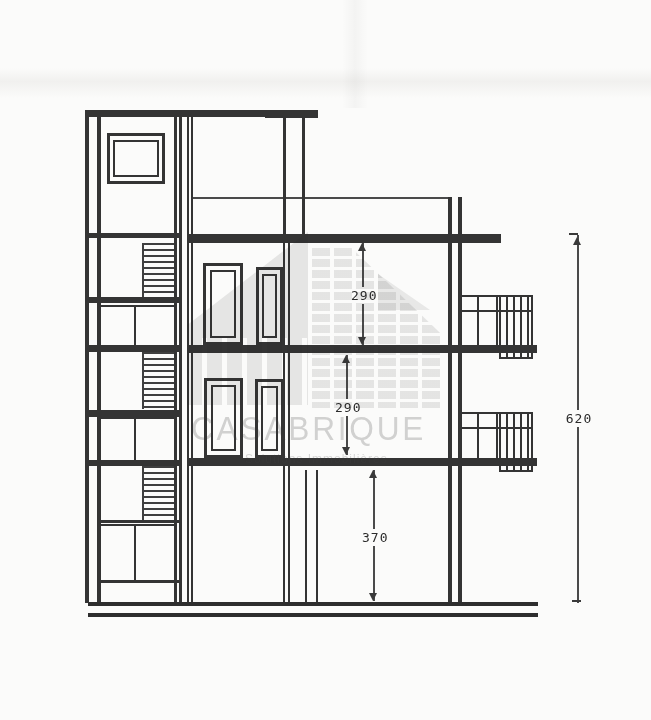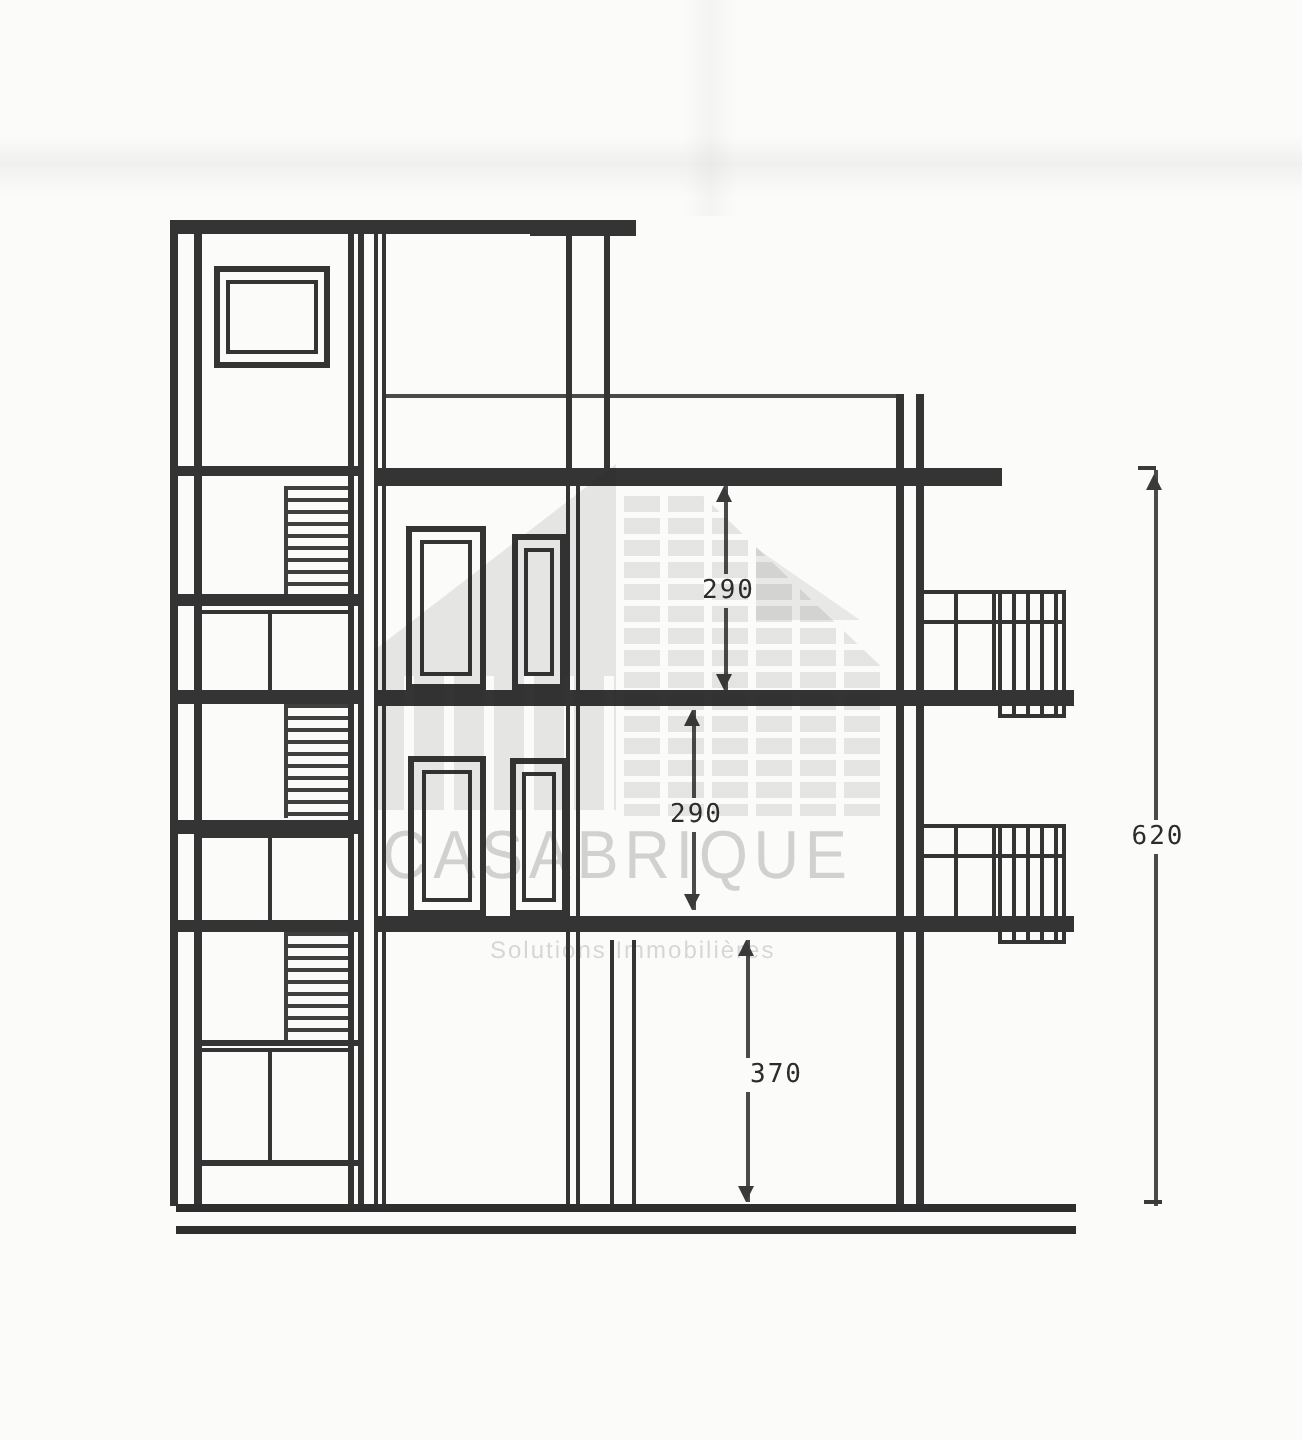--- a/index.html
+++ b/index.html
@@ -46,21 +46,21 @@
     background:repeating-linear-gradient(to bottom,transparent 0 3px,rgba(40,40,40,0.105) 3px 11px);
     -webkit-mask:repeating-linear-gradient(to right,#000 0 18px,transparent 18px 22px);
     mask:repeating-linear-gradient(to right,#000 0 18px,transparent 18px 22px);
     -webkit-clip-path:polygon(0 0,28% 0,100% 55%,100% 100%,0 100%);
     clip-path:polygon(0 0,28% 0,100% 55%,100% 100%,0 100%);}
   .wm-tri{position:absolute;left:378px;top:274px;width:52px;height:36px;background:rgba(40,40,40,0.085);
     -webkit-clip-path:polygon(0 0,100% 100%,0 100%);clip-path:polygon(0 0,100% 100%,0 100%);}
   .wm-brand{position:absolute;left:191px;top:409px;width:260px;height:42px;
     font-size:34px;font-weight:400;letter-spacing:3px;color:rgba(60,60,60,0.22);
     transform:scaleX(0.93);transform-origin:left top;white-space:nowrap;}
-  .wm-tag{position:absolute;left:245px;top:468px;width:160px;
+  .wm-tag{position:absolute;left:245px;top:452px;width:160px;
     font-size:12px;letter-spacing:1px;color:rgba(70,70,70,0.20);white-space:nowrap;}
 </style>
 </head>
 <body>
 
 <div id="stage">
 
   <div class="crease"></div>
   <div class="fold-v"></div>
 
@@ -165,21 +165,21 @@
       <div class="dim" style="left:346px;top:355px;height:100px"></div>
       <div class="au" style="left:342px;top:355px"></div>
       <div class="ad" style="left:342px;top:447px"></div>
       <div class="dlabel" style="left:333px;top:399px;width:26px">290</div>
     </div>
 
     <div>
       <div class="dim" style="left:373px;top:470px;height:131px"></div>
       <div class="au" style="left:369px;top:470px"></div>
       <div class="ad" style="left:369px;top:593px"></div>
-      <div class="dlabel" style="left:373px;top:529px;width:26px">370</div>
+      <div class="dlabel" style="left:360px;top:529px;width:26px">370</div>
     </div>
 
     <div>
       <div class="tick" style="left:569px;top:233px;width:9px;height:2px"></div>
       <div class="dim" style="left:577px;top:235px;height:368px"></div>
       <div class="au" style="left:573px;top:237px"></div>
       <div class="dlabel" style="left:563px;top:410px;width:28px">620</div>
       <div class="tick" style="left:572px;top:600px;width:9px;height:2px"></div>
     </div>
   </div>

